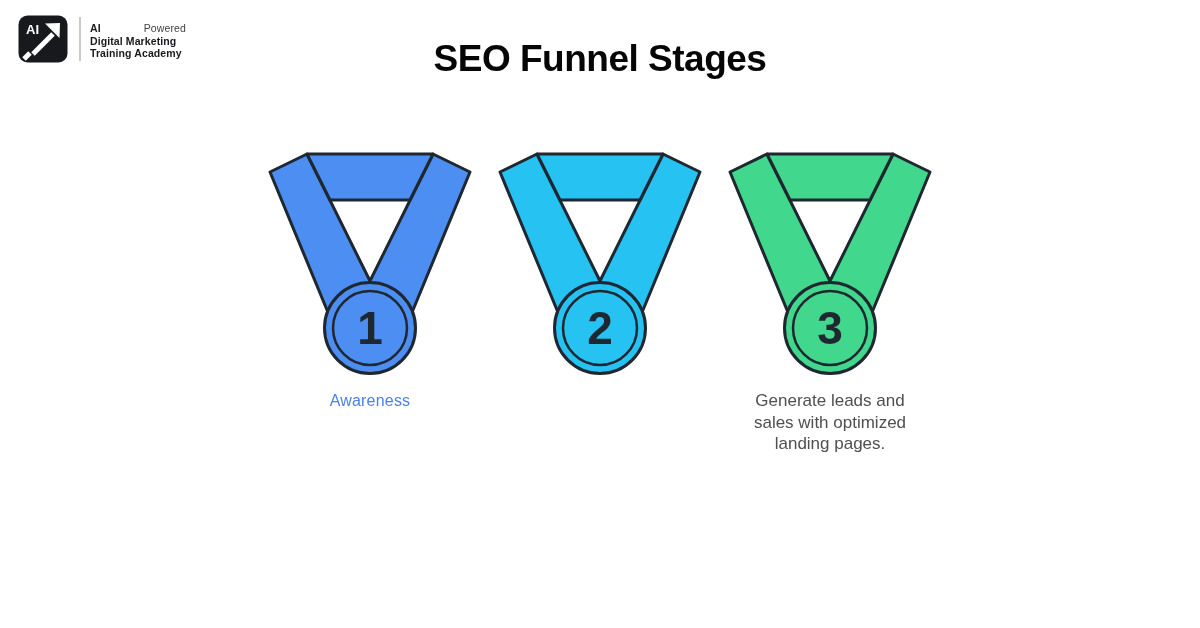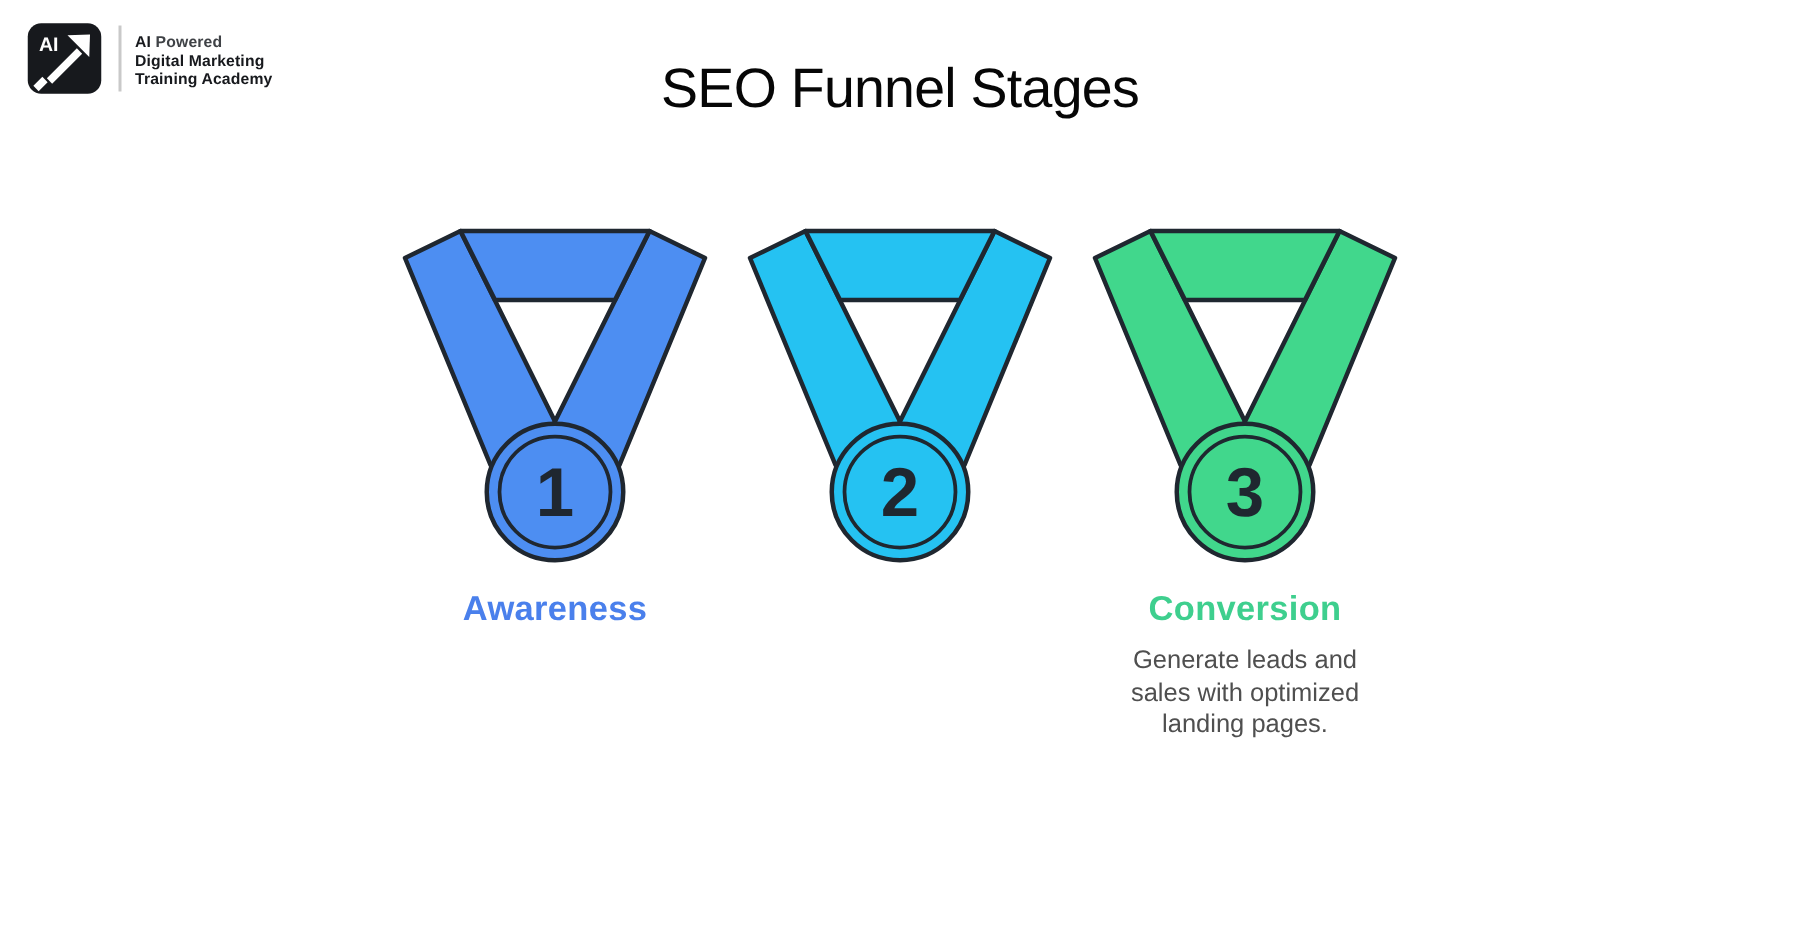--- a/index.html
+++ b/index.html
@@ -26,30 +26,30 @@
   }
   .logo-text {
     margin-left: 9px;
     font-size: 10.5px;
     line-height: 12.5px;
     color: #17191d;
     letter-spacing: 0.1px;
     padding-top: 4px;
   }
   .logo-text .bold { font-weight: 700; }
-  .logo-text .light { font-weight: 700; color: #3f4246; }
+  .logo-text .light { font-weight: 400; color: #3f4246; padding-left: 40px; }
 
   
   .page-title {
     position: absolute;
     top: 38px; left: 0;
     width: 100%;
     text-align: center;
     font-size: 37px;
-    font-weight: 400;
+    font-weight: 700;
     letter-spacing: -0.5px;
     color: #060606;
   }
 
   
   .stages-row {
     position: absolute;
     top: 145px;
     left: 255px;
     width: 690px;
@@ -67,22 +67,22 @@
   .medal .ring { fill: none; stroke: var(--outline, #1f2730); stroke-width: 2.5; }
   .medal .medal-num {
     fill: var(--outline, #1f2730);
     font-family: "Liberation Sans", sans-serif;
     font-size: 46px;
     font-weight: 700;
     text-anchor: middle;
   }
   .stage-name {
     margin-top: 12px;
-    font-size: 23px;
-    font-weight: 700;
+    font-size: 16px;
+    font-weight: 400;
     letter-spacing: 0.2px;
   }
   .stage-desc {
     margin-top: 10px;
     font-size: 17px;
     line-height: 21.5px;
     color: var(--body-text, #4f4f4f);
     white-space: pre-line;
   }
 </style>
@@ -134,19 +134,18 @@
 
   <div class="stage-col">
     <svg class="medal" viewBox="0 0 210 235">
       <polygon class="part" points="5,27 42,9 108,142 62,165" fill="#41D78C"></polygon>
       <polygon class="part" points="205,27 168,9 102,142 148,165" fill="#41D78C"></polygon>
       <polygon class="part" points="42,9 168,9 145,55 65,55" fill="#41D78C"></polygon>
       <circle class="part" cx="105" cy="183" r="45.5" fill="#41D78C"></circle>
       <circle class="ring" cx="105" cy="183" r="37"></circle>
       <text class="medal-num" x="105" y="199">3</text>
     </svg>
-    <div class="stage-name" style="color: rgb(62, 207, 142);">Conversion</div>
     <div class="stage-desc">Generate leads and
 sales with optimized
 landing pages.</div>
   </div>
 
 </div>
 
 </body></html>

